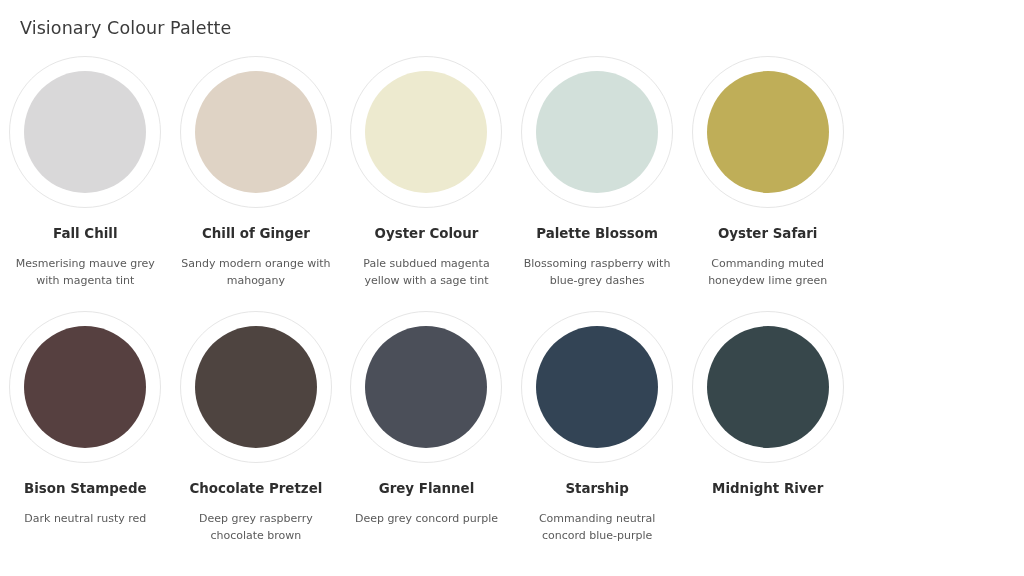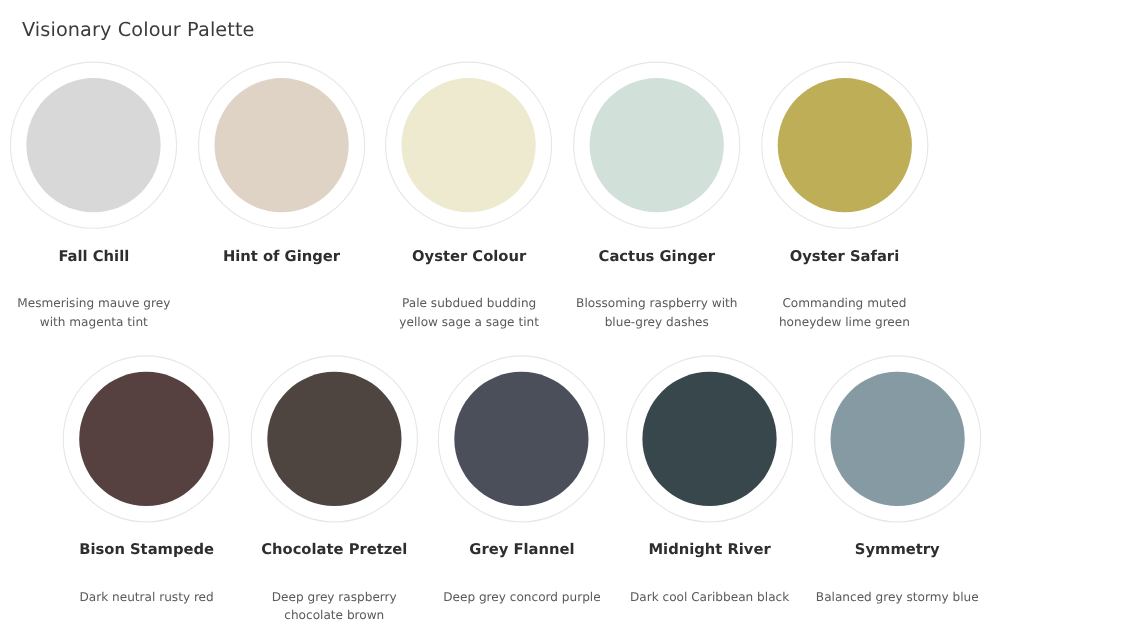--- a/index.html
+++ b/index.html
@@ -37,21 +37,20 @@
     width: 1024px;
   }
 
   .palette-row {
     display: flex;
     width: 1024px;
   }
 
   .palette-row + .palette-row {
     margin-top: 22px;
-    padding-left: 48px;
   }
 
   .swatch-card {
     width: 170.6px;
     display: flex;
     flex-direction: column;
     align-items: center;
     padding: 0 6px;
   }
 
@@ -78,21 +77,21 @@
     margin-top: 18px;
     font-size: 13.4px;
     font-weight: 700;
     color: #2e2e2e;
     text-align: center;
     line-height: 1.25;
     white-space: nowrap;
   }
 
   .swatch-desc {
-    margin-top: 24px;
+    margin-top: 12px;
     font-size: 11px;
     font-weight: 400;
     color: #5a5a5a;
     text-align: center;
     line-height: 1.55;
     max-width: 152px;
   }
 </style>
 </head>
 <body>
@@ -110,37 +109,38 @@
           <div class="swatch-disc" style="background: rgb(217, 216, 217);"></div>
         </div>
         <div class="swatch-name">Fall Chill</div>
         <div class="swatch-desc">Mesmerising mauve grey with magenta tint</div>
       </div>
 
       <div class="swatch-card">
         <div class="swatch-ring" style="border-color: rgb(230, 230, 230);">
           <div class="swatch-disc" style="background: rgb(223, 211, 197);"></div>
         </div>
-        <div class="swatch-name">Hint of Ginger</div>
+        <div class="swatch-name">Chill of Ginger</div>
+        <div class="swatch-desc">Sandy modern orange with mahogany</div>
       </div>
 
       <div class="swatch-card">
         <div class="swatch-ring" style="border-color: rgb(230, 230, 230);">
           <div class="swatch-disc" style="background: rgb(237, 234, 207);"></div>
         </div>
         <div class="swatch-name">Oyster Colour</div>
-        <div class="swatch-desc">Pale subdued budding yellow sage a sage tint</div>
+        <div class="swatch-desc">Pale subdued magenta yellow with a sage tint</div>
       </div>
 
 
       <div class="swatch-card">
         <div class="swatch-ring" style="border-color: rgb(230, 230, 230);">
           <div class="swatch-disc" style="background: rgb(210, 224, 218);"></div>
         </div>
-        <div class="swatch-name">Cactus Ginger</div>
+        <div class="swatch-name">Palette Blossom</div>
         <div class="swatch-desc">Blossoming raspberry with blue-grey dashes</div>
       </div>
 
       <div class="swatch-card">
         <div class="swatch-ring" style="border-color: rgb(230, 230, 230);">
           <div class="swatch-disc" style="background: rgb(191, 174, 88);"></div>
         </div>
         <div class="swatch-name">Oyster Safari</div>
         <div class="swatch-desc">Commanding muted honeydew lime green</div>
       </div>
@@ -166,33 +166,32 @@
       </div>
 
       <div class="swatch-card">
         <div class="swatch-ring" style="border-color: rgb(230, 230, 230);">
           <div class="swatch-disc" style="background: rgb(75, 79, 89);"></div>
         </div>
         <div class="swatch-name">Grey Flannel</div>
         <div class="swatch-desc">Deep grey concord purple</div>
       </div>
 
+      <div class="swatch-card">
+        <div class="swatch-ring" style="border-color: rgb(230, 230, 230);">
+          <div class="swatch-disc" style="background: rgb(51, 68, 85);"></div>
+        </div>
+        <div class="swatch-name">Starship</div>
+        <div class="swatch-desc">Commanding neutral concord blue-purple</div>
+      </div>
 
       <div class="swatch-card">
         <div class="swatch-ring" style="border-color: rgb(230, 230, 230);">
           <div class="swatch-disc" style="background: rgb(55, 71, 75);"></div>
         </div>
         <div class="swatch-name">Midnight River</div>
-        <div class="swatch-desc">Dark cool Caribbean black</div>
       </div>
 
-      <div class="swatch-card">
-        <div class="swatch-ring" style="border-color: rgb(230, 230, 230);">
-          <div class="swatch-disc" style="background: rgb(133, 154, 163);"></div>
-        </div>
-        <div class="swatch-name">Symmetry</div>
-        <div class="swatch-desc">Balanced grey stormy blue</div>
-      </div>
 
     </div>
 
   </div>
 </div>
 
 </body></html>

